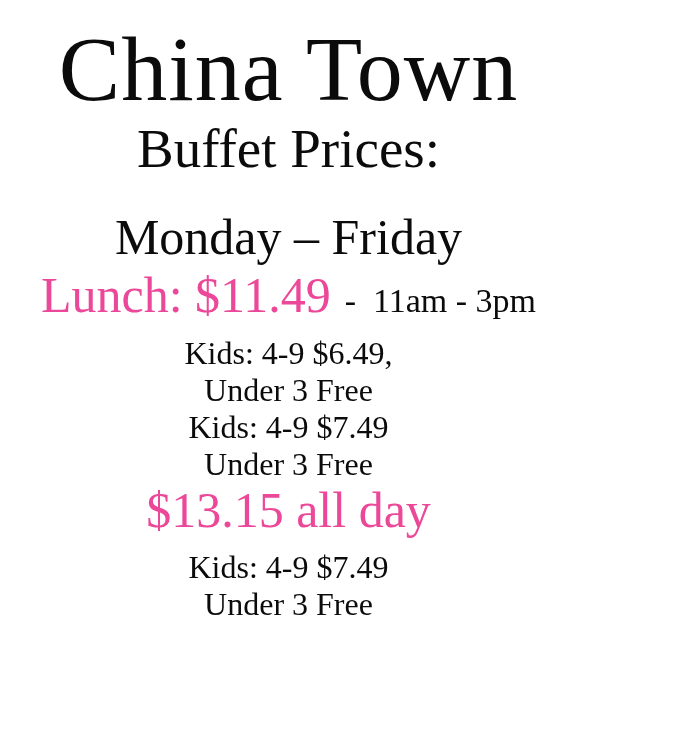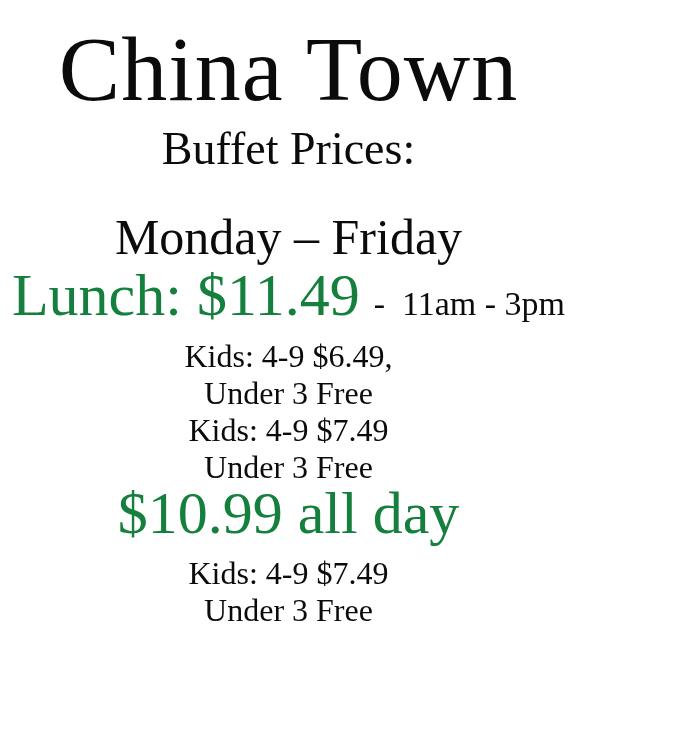--- a/index.html
+++ b/index.html
@@ -18,21 +18,21 @@
     color: #0b0b0b;
     margin-top: 19px;
   }
   .title {
     font-size: 92px;
     line-height: 96px;
     margin-top: 2px;
     letter-spacing: 1px;
   }
   .subtitle {
-    font-size: 46px;
+    font-size: 55px;
     line-height: 52px;
     margin-top: 6px;
   }
   .day-heading {
     font-size: 50px;
     line-height: 56px;
     margin-top: 34px;
   }
   .day-heading.sunday {
     font-size: 48px;
@@ -40,22 +40,22 @@
     margin-top: 42px;
   }
   .meal-line {
     line-height: 56px;
     margin-top: 2px;
     white-space: nowrap;
   }
   .meal-line.dinner { margin-top: 14px; }
   .meal-line.sunday { line-height: 54px; margin-top: 0; }
   .price-red {
-    color: #15803d;
-    font-size: 60px;
+    color: #ec4899;
+    font-size: 50px;
   }
   .hours-black {
     color: #0b0b0b;
     font-size: 34px;
     white-space: pre;
     margin-left: 14px;
     text-align: right;
   }
   .note {
     font-size: 32px;
@@ -80,19 +80,19 @@
     <div class="note">Kids: 4-9 $6.49,</div>
     <div class="note">Under 3 Free</div>
 
     <div class="note">Kids: 4-9 $7.49</div>
     <div class="note">Under 3 Free</div>
   </div>
 
   <div class="section">
 
     <div class="meal-line sunday">
-      <span class="price-red">$10.99 all day</span>
+      <span class="price-red">$13.15 all day</span>
     </div>
     <div class="note">Kids: 4-9 $7.49</div>
     <div class="note">Under 3 Free</div>
   </div>
 
 </div>
 
 </body></html>

